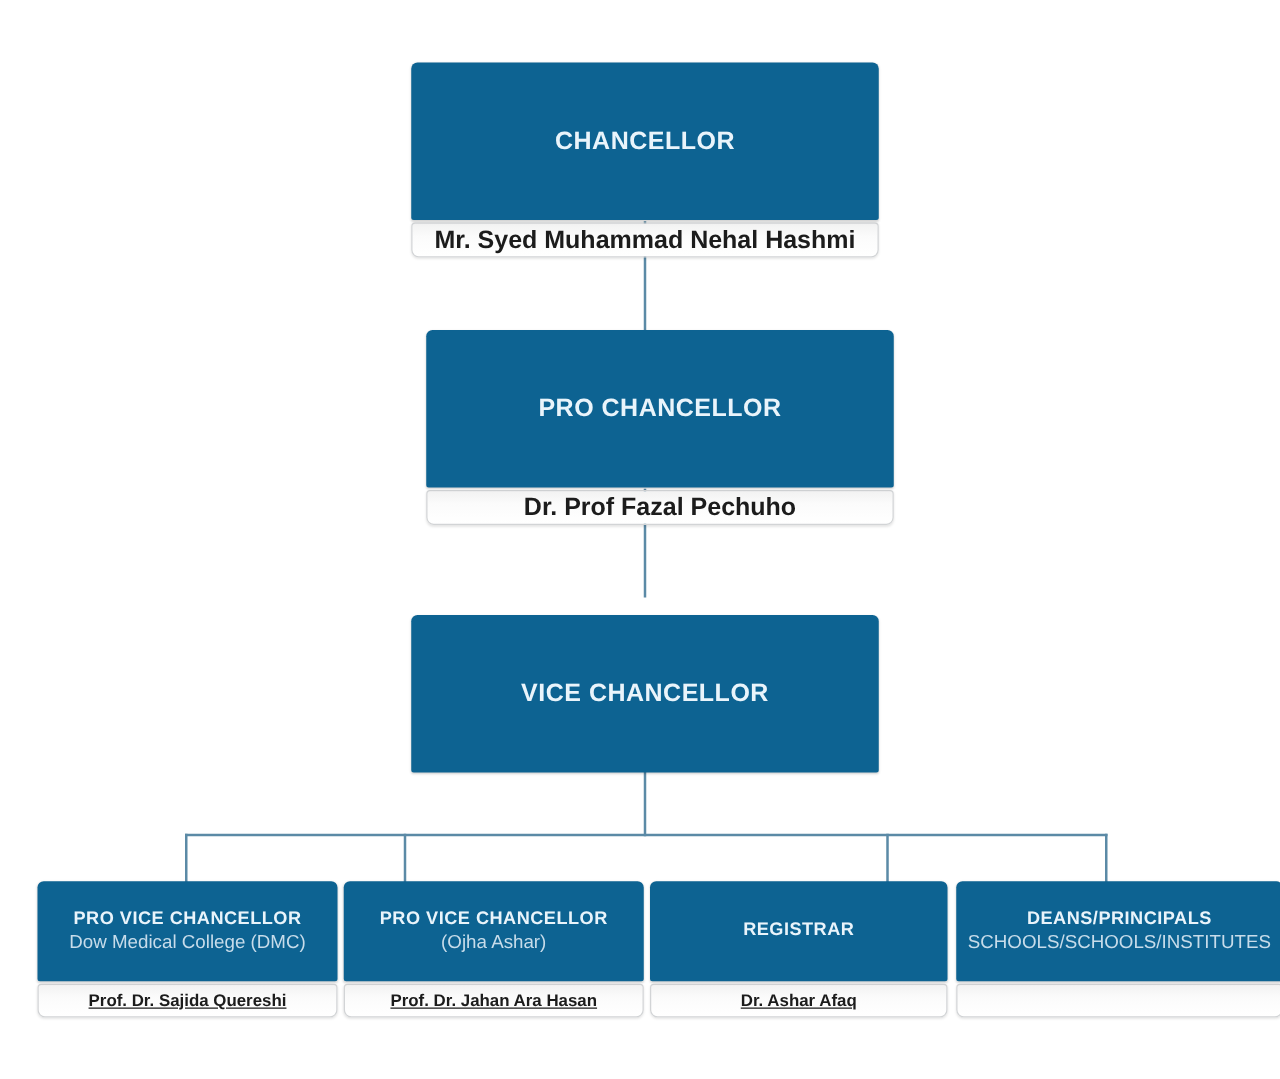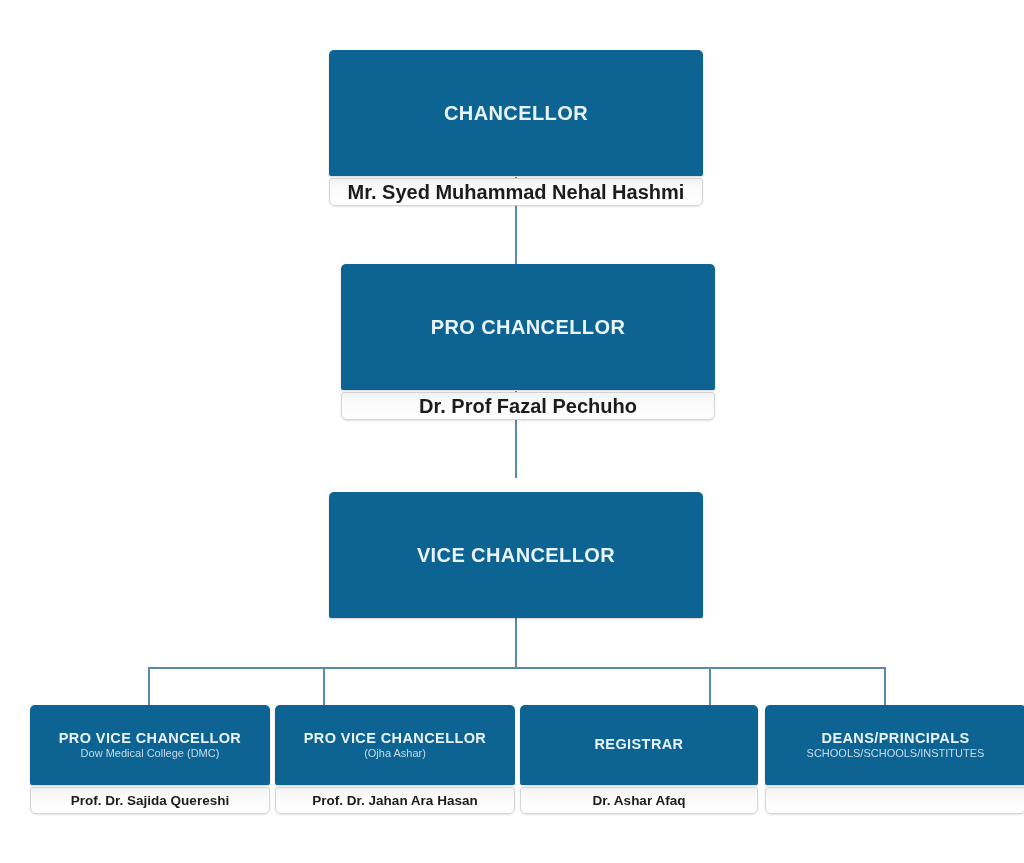--- a/index.html
+++ b/index.html
@@ -70,22 +70,22 @@
   }
 
   
   .tier-top .node-head { height: 126px; }
   .tier-top .node-head .title { font-size: 20px; }
   .tier-top .node-name { height: 28px; font-size: 20px; margin-top: 2px; }
 
   
   .tier-bottom .node-head { height: 80px; }
   .tier-bottom .node-head .title { font-size: 14.5px; }
-  .tier-bottom .node-head .subtitle { font-size: 11px; font-weight: normal; }
-  .tier-bottom .node-name { height: 27px; font-size: 13.5px; margin-top: 2px; }
+  .tier-bottom .node-head .subtitle { font-size: 15px; font-weight: normal; }
+  .tier-bottom .node-name { height: 27px; font-size: 13.5px; margin-top: 2px; text-decoration: underline; }
 </style>
 </head>
 <body>
 
 <div id="chart">
 
   <div class="conn conn-v" style="left:515px; top:177px; height:87px;"></div>
 
   <div class="conn conn-v" style="left:515px; top:391px; height:87px;"></div>
 

